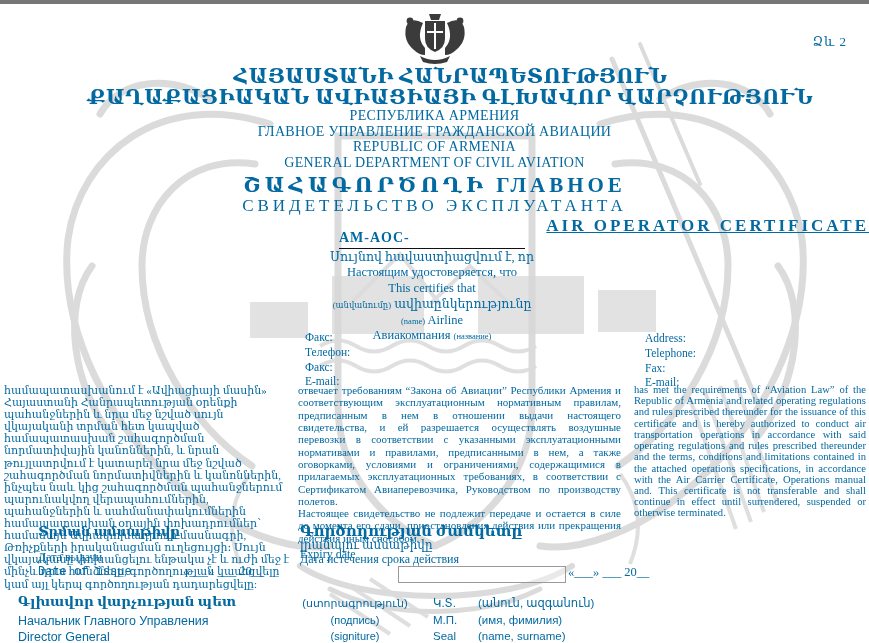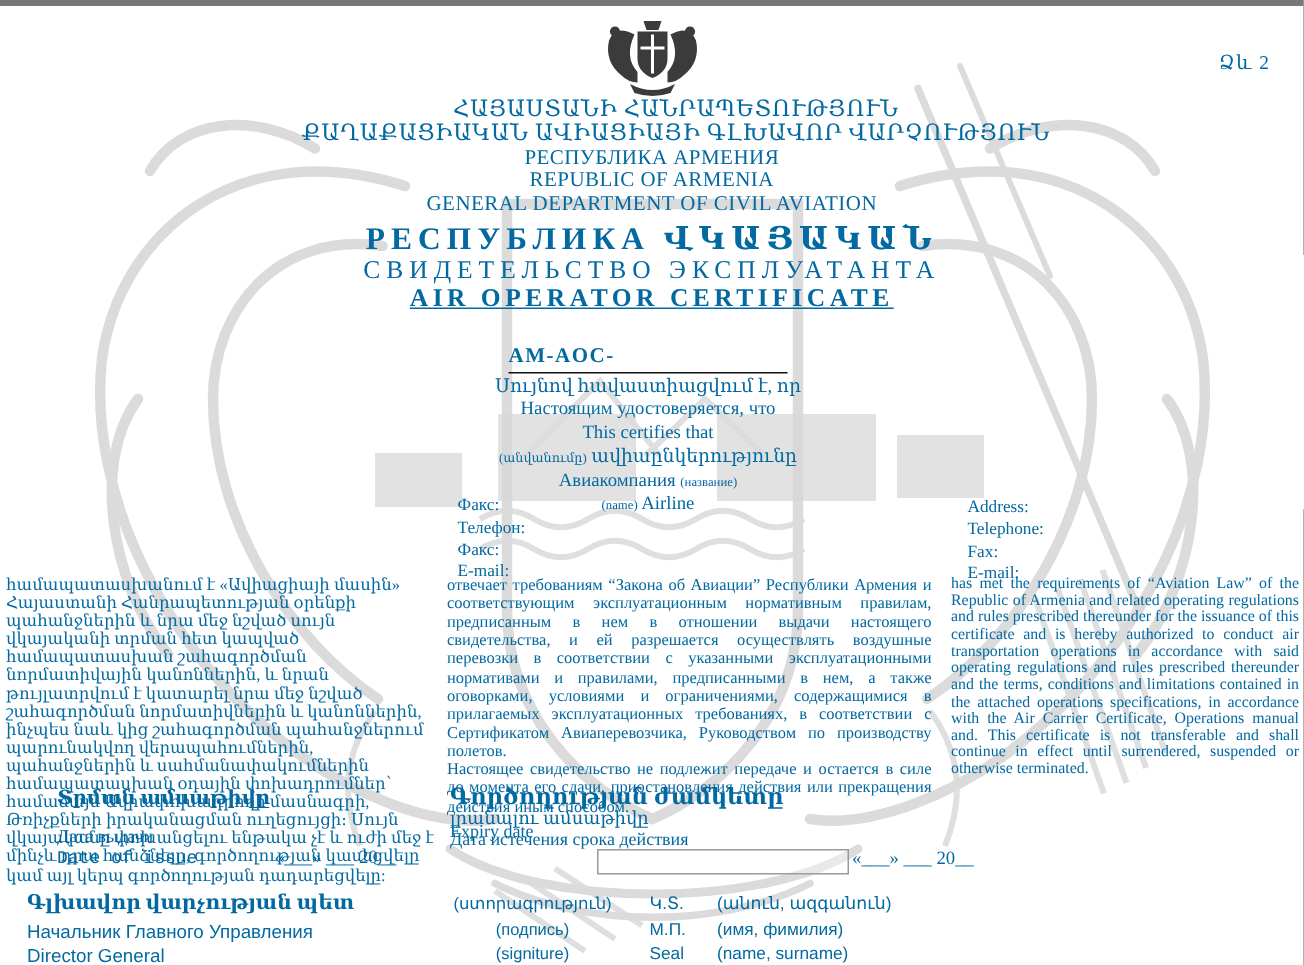--- a/index.html
+++ b/index.html
@@ -9,25 +9,25 @@
     color:#0369a1;overflow:hidden;margin:4px auto;
   }
   .abs{position:absolute;}
   .layer{z-index:2;}
   
   #watermark{position:absolute;top:0;left:0;z-index:1;pointer-events:none;}
   
   .form-number{top:30px;right:22px;font-size:13px;letter-spacing:1px;}
   
   .header{top:62px;left:0;width:869px;text-align:center;line-height:1.05;}
-  .h-hy{font-weight:normal;font-size:15px;letter-spacing:.5px;padding-left:32px;}
+  .h-hy{font-weight:bold;font-size:20px;letter-spacing:.5px;padding-left:32px;}
   .h-ru,.h-en{font-size:14px;letter-spacing:.3px;margin-top:1px;}
   .title-hy{font-size:21px;font-weight:bold;letter-spacing:4px;margin-top:3px;}
   .title-ru{font-size:17px;letter-spacing:4px;margin-top:1px;}
-  .title-en{font-size:17px;font-weight:bold;letter-spacing:3px;text-decoration:underline;margin-top:2px;}
+  .title-en{font-size:17px;font-weight:bold;letter-spacing:3px;text-decoration:underline;margin-top:2px;text-align:right;}
   
   .cert{top:226px;left:0;width:864px;text-align:center;line-height:1.18;font-size:12.5px;}
   .cert-number{display:inline-block;width:186px;text-align:left;font-weight:bold;font-size:14px;
     border-bottom:1.5px solid #111;letter-spacing:1px;padding-bottom:1px;}
   .tiny{font-size:8.5px;}
   .cert .line{margin-top:1px;}
   
   .contacts{line-height:1.2;font-size:11.5px;}
   .contacts div{margin-bottom:1px;}
   .c-hy{top:328px;left:18px;}
@@ -119,35 +119,36 @@
     <g fill="#ffffff">
       <rect x="31" y="14" width="2" height="26"></rect>
       <rect x="24" y="22" width="16" height="2"></rect>
     </g>
   </svg>
 
   <div class="abs layer header">
     <div class="h-hy">ՀԱՅԱՍՏԱՆԻ ՀԱՆՐԱՊԵՏՈՒԹՅՈՒՆ</div>
     <div class="h-hy">ՔԱՂԱՔԱՑԻԱԿԱՆ ԱՎԻԱՑԻԱՅԻ ԳԼԽԱՎՈՐ ՎԱՐՉՈՒԹՅՈՒՆ</div>
     <div class="h-ru">РЕСПУБЛИКА АРМЕНИЯ</div>
+    <div class="h-ru">ГЛАВНОЕ УПРАВЛЕНИЕ ГРАЖДАНСКОЙ АВИАЦИИ</div>
     <div class="h-en">REPUBLIC OF ARMENIA</div>
     <div class="h-en">GENERAL DEPARTMENT OF CIVIL AVIATION</div>
-    <div class="title-hy">РЕСПУБЛИКА ՎԿԱՅԱԿԱՆ</div>
+    <div class="title-hy">ՇԱՀԱԳՈՐԾՈՂԻ ГЛАВНОЕ</div>
     <div class="title-ru">СВИДЕТЕЛЬСТВО ЭКСПЛУАТАНТА</div>
     <div class="title-en">AIR OPERATOR CERTIFICATE</div>
   </div>
 
   <div class="abs layer cert">
     <div><span class="cert-number">AM-AOC-</span></div>
     <div class="line">Սույնով հավաստիացվում է, որ</div>
     <div class="line">Настоящим удостоверяется, что</div>
     <div class="line">This certifies  that</div>
     <div class="line"><span class="tiny">(անվանումը)</span> <span>ավիաընկերությունը</span></div>
+    <div class="line"><span class="tiny">(name)</span> <span>Airline</span></div>
     <div class="line"><span>Авиакомпания</span> <span class="tiny">(название)</span></div>
-    <div class="line"><span class="tiny">(name)</span> <span>Airline</span></div>
   </div>
 
   <div class="abs layer contacts c-ru">
     <div>Факс:</div>
     <div>Телефон:</div>
     <div>Факс:</div>
     <div>E-mail:</div>
   </div>
   <div class="abs layer contacts c-en">
     <div>Address:</div>

